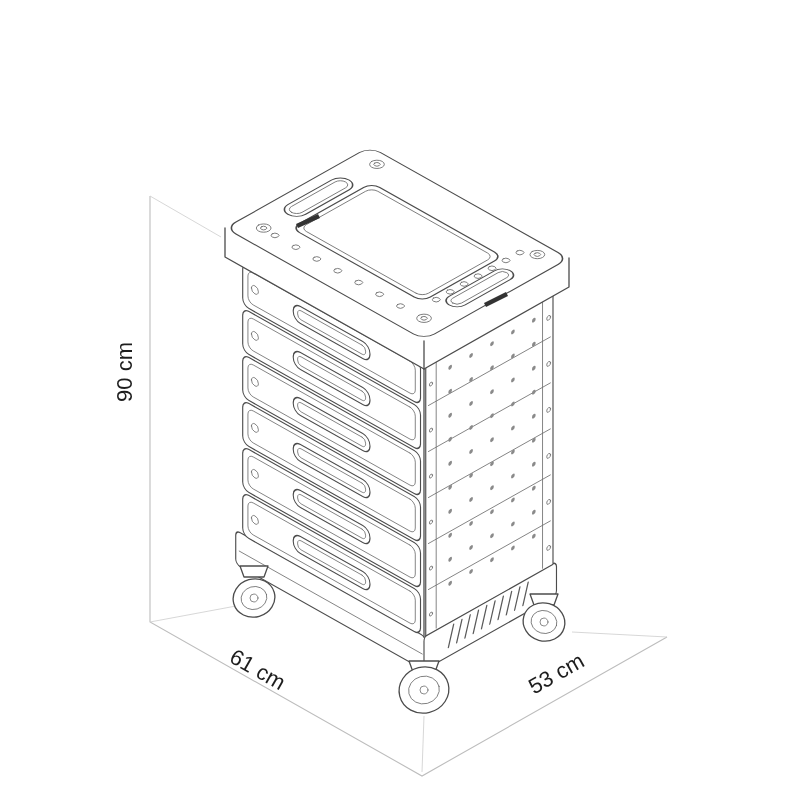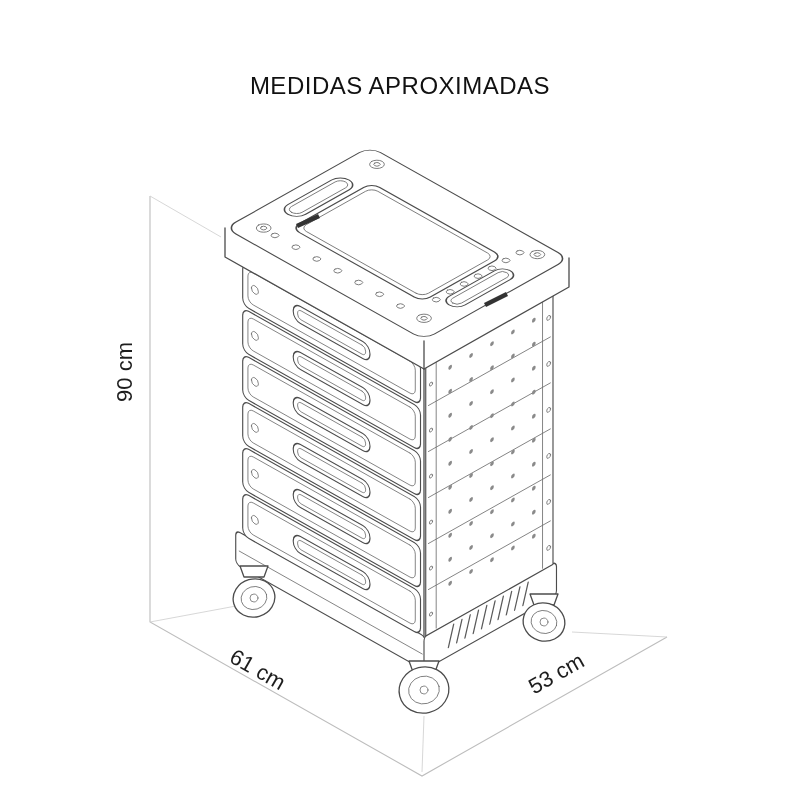--- a/index.html
+++ b/index.html
@@ -14,21 +14,20 @@
   .ink .rib{stroke:#5a5a5a;stroke-width:1.6;fill:none;}
   .ink .mark{fill:#333;stroke:none;}
   .dim{stroke:#bdbdbd;stroke-width:1.1;fill:none;}
   .ext{stroke:#d2d2d2;stroke-width:.9;}
   .dimtext{font-family:"Liberation Sans",sans-serif;font-size:22px;fill:#1d1d1d;text-anchor:middle;}
 </style>
 </head>
 <body>
 
 <div class="page">
-  <div class="title">MEDIDAS APROXIMADAS</div>
 
   <svg width="800" height="800" viewBox="0 0 800 800">
 
     <g>
       <polyline class="dim" points="150,196 150,622 422,776 667,637"></polyline>
       <line class="dim ext" x1="150" y1="196" x2="221" y2="237"></line>
       <line class="dim ext" x1="150" y1="622" x2="236" y2="606"></line>
       <line class="dim ext" x1="424" y1="716" x2="422" y2="772"></line>
       <line class="dim ext" x1="667" y1="637" x2="572" y2="632"></line>
       <text class="dimtext" transform="translate(132,372) rotate(-90)">90 cm</text>

